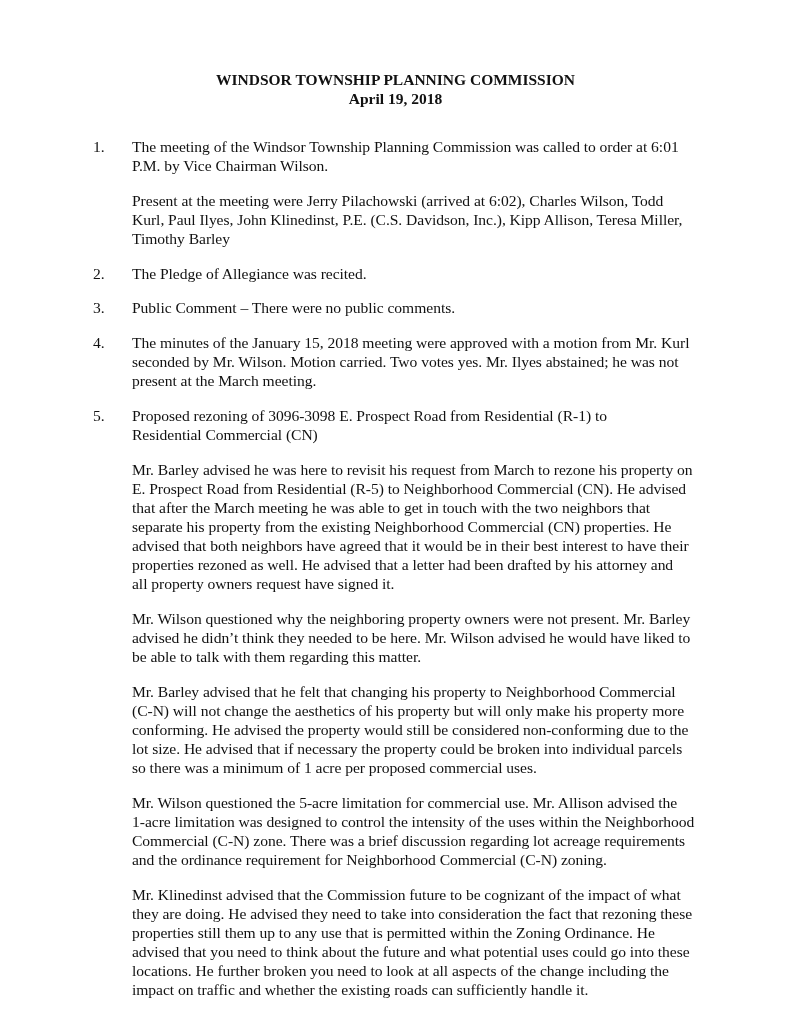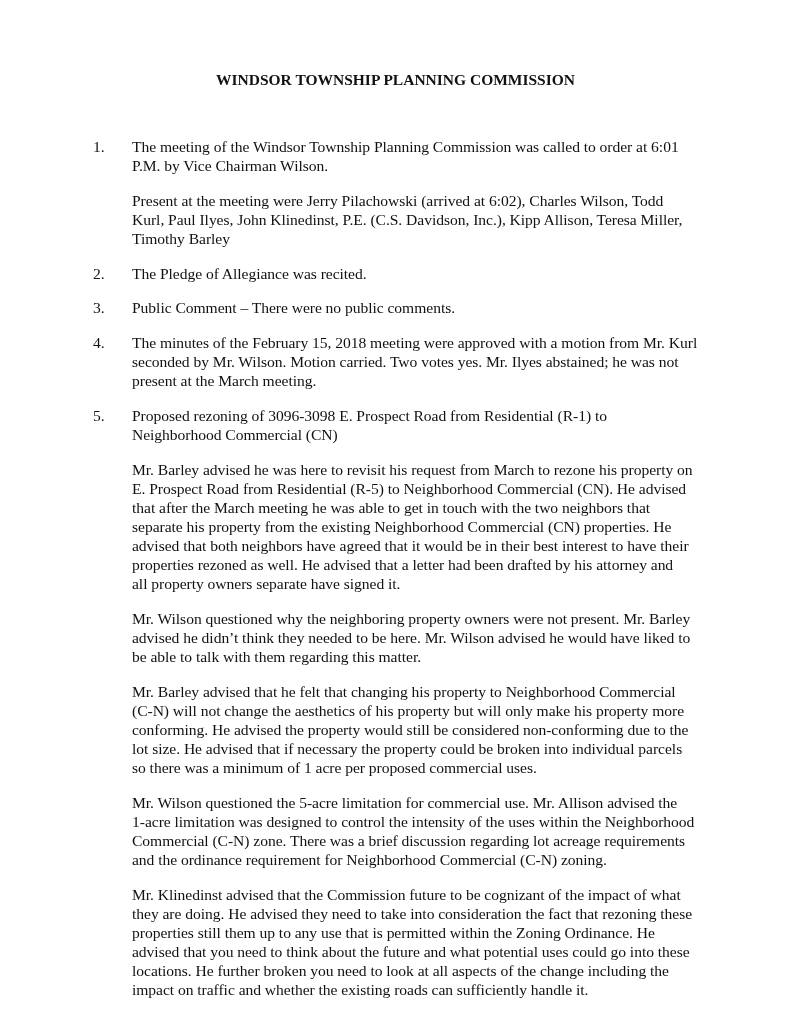--- a/index.html
+++ b/index.html
@@ -45,20 +45,21 @@
   }
   .ind { left: 120px; margin-left: 12px; }
 </style>
 </head>
 <body>
 
 <div class="page">
 
   <div class="header">
     <div>WINDSOR TOWNSHIP PLANNING COMMISSION</div>
+    <div>April 19, 2018</div>
   </div>
 
   <div>
     <span class="num" style="top:137px">1.</span>
     <span class="line ind" style="top:137px">The meeting of the Windsor Township Planning Commission was called to order at 6:01</span>
     <span class="line ind" style="top:156px">P.M. by Vice Chairman Wilson.</span>
     <div>
       <span class="line ind" style="top:191px">Present at the meeting were Jerry Pilachowski (arrived at 6:02), Charles Wilson, Todd</span>
       <span class="line ind" style="top:210px">Kurl, Paul Ilyes, John Klinedinst, P.E. (C.S. Davidson, Inc.), Kipp Allison, Teresa Miller,</span>
       <span class="line ind" style="top:229px">Timothy Barley</span>
@@ -70,38 +71,38 @@
     <span class="line ind" style="top:264px">The Pledge of Allegiance was recited.</span>
   </div>
 
   <div>
     <span class="num" style="top:298px">3.</span>
     <span class="line ind" style="top:298px">Public Comment – There were no public comments.</span>
   </div>
 
   <div>
     <span class="num" style="top:333px">4.</span>
-    <span class="line ind" style="top:333px">The minutes of the February 15, 2018 meeting were approved with a motion from Mr. Kurl</span>
+    <span class="line ind" style="top:333px">The minutes of the January 15, 2018 meeting were approved with a motion from Mr. Kurl</span>
     <span class="line ind" style="top:352px">seconded by Mr. Wilson.  Motion carried.  Two votes yes.  Mr. Ilyes abstained; he was not</span>
     <span class="line ind" style="top:371px">present at the March meeting.</span>
   </div>
 
   <div>
     <span class="num" style="top:406px">5.</span>
     <span class="line ind" style="top:406px">Proposed rezoning of 3096-3098 E. Prospect Road from Residential (R-1) to</span>
-    <span class="line ind" style="top:425px">Neighborhood Commercial (CN)</span>
+    <span class="line ind" style="top:425px">Residential Commercial (CN)</span>
 
     <div>
       <span class="line ind" style="top:460px">Mr. Barley advised he was here to revisit his request from March to rezone his property on</span>
       <span class="line ind" style="top:479px">E. Prospect Road from Residential (R-5) to Neighborhood Commercial (CN).  He advised</span>
       <span class="line ind" style="top:498px">that after the March meeting he was able to get in touch with the two neighbors that</span>
       <span class="line ind" style="top:517px">separate his property from the existing Neighborhood Commercial (CN) properties.  He</span>
       <span class="line ind" style="top:536px">advised that both neighbors have agreed that it would be in their best interest to have their</span>
       <span class="line ind" style="top:555px">properties rezoned as well.   He advised that a letter had been drafted by his attorney and</span>
-      <span class="line ind" style="top:574px">all property owners separate have signed it.</span>
+      <span class="line ind" style="top:574px">all property owners request have signed it.</span>
     </div>
 
     <div>
       <span class="line ind" style="top:609px">Mr. Wilson questioned why the neighboring property owners were not present.  Mr. Barley</span>
       <span class="line ind" style="top:628px">advised he didn’t think they needed to be here.  Mr. Wilson advised he would have liked to</span>
       <span class="line ind" style="top:647px">be able to talk with them regarding this matter.</span>
     </div>
 
     <div>
       <span class="line ind" style="top:682px">Mr. Barley advised that he felt that changing his property to Neighborhood Commercial</span>

